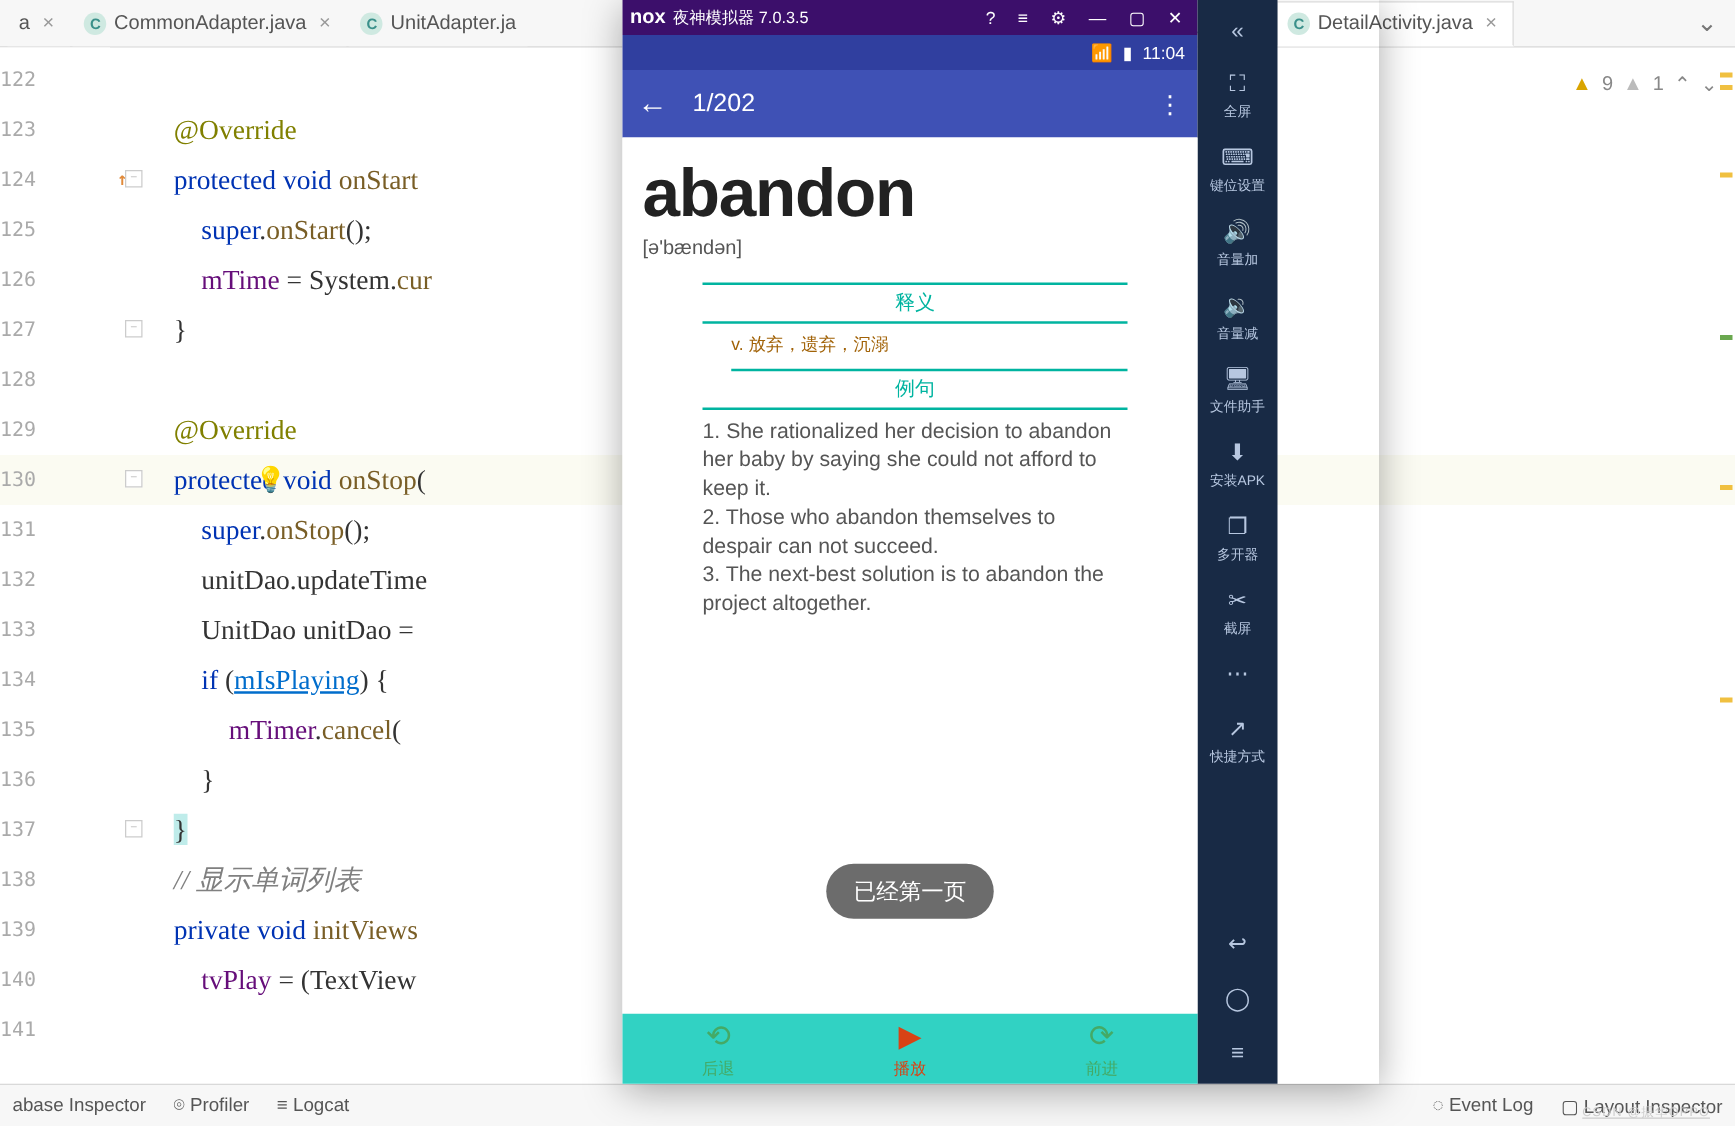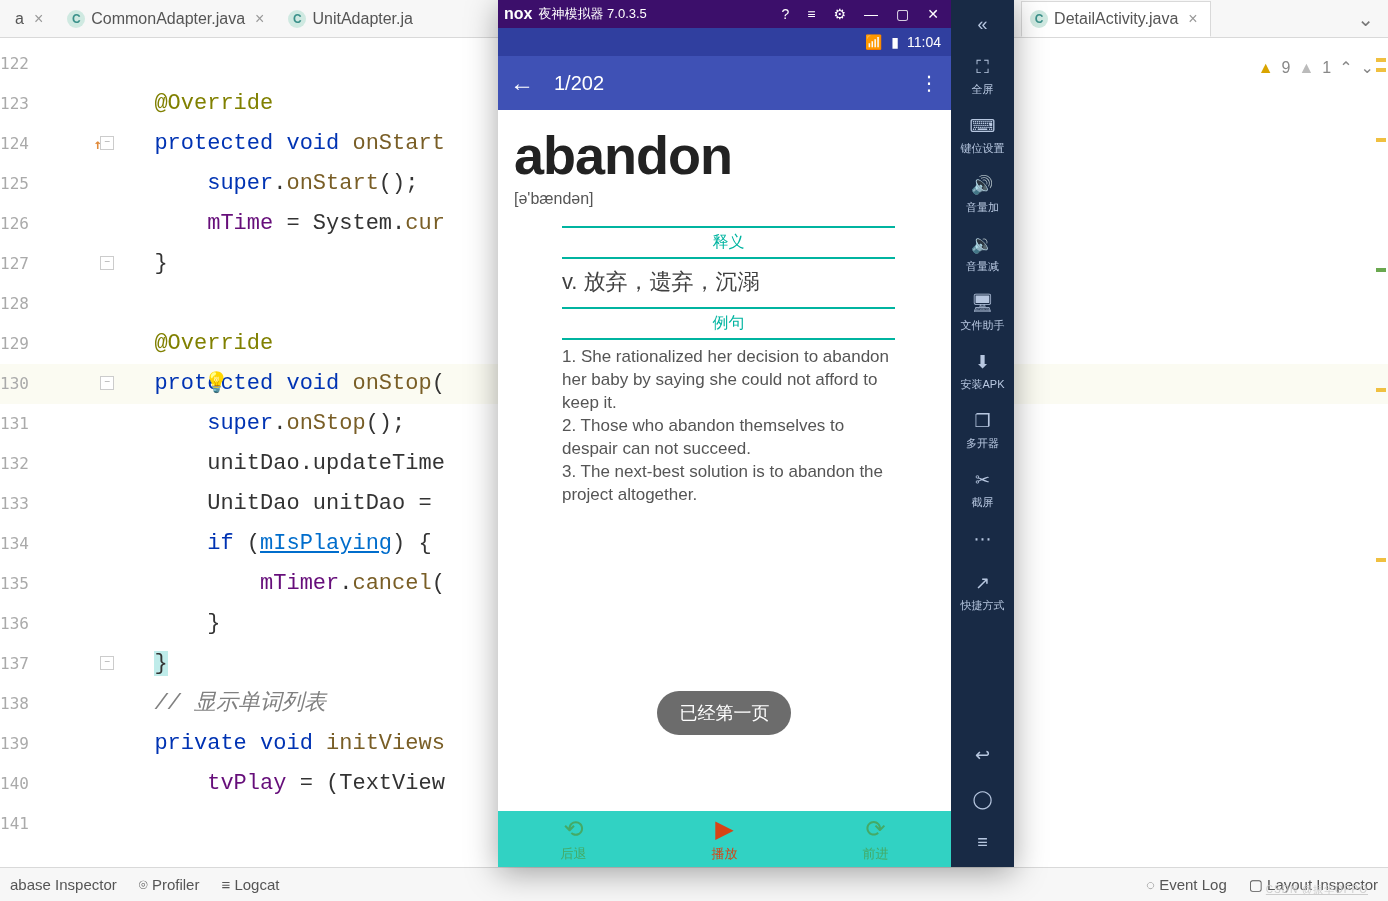--- a/index.html
+++ b/index.html
@@ -14,21 +14,21 @@
   .tabs .chev { margin-left: auto; padding: 0 14px; font-size: 20px; color: #777; }
 
   
   .editor { display: flex; height: 820px; position: relative; }
   .gutter { width: 88px; background: #fff; padding-top: 6px; font-family: Consolas, monospace; font-size: 16px; color: #aaa; }
   .gutter .ln { height: 40px; line-height: 40px; padding-right: 20px; position: relative; }
   .gutter .ln.mark::after { content: '◉'; color: #e08a3a; position: absolute; right: -4px; top: 0; font-size: 12px; }
   .gutter .ln.arrow::after { content: '↑'; color: #e08a3a; position: absolute; right: -14px; top: 0; font-size: 14px; font-weight: bold; }
   .gutter .ln.hl { background: #fbfbf2; }
   .code { flex: 1; padding-top: 6px; font-family: Consolas, "Courier New", monospace; font-size: 22px; position: relative; }
-  .line { height: 40px; line-height: 40px; white-space: pre; padding-left: 40px; position: relative; }
+  .line { height: 40px; line-height: 40px; white-space: pre; padding-left: 40px; position: relative; font-family: Liberation Serif, serif; }
   .line.hl { background: #fbfbf2; }
   .fold { position: absolute; left: 12px; top: 12px; width: 14px; height: 14px; border: 1px solid #ccc; background: #fff; font-size: 10px; display: flex; align-items: center; justify-content: center; color: #aaa; }
   .bulb { position: absolute; left: 116px; top: 0; width: 26px; height: 40px; display: flex; align-items: center; justify-content: center; color: #f0b000; font-size: 20px; }
   .kw { color: #0033b3; }
   .ann { color: #808000; }
   .fn { color: #795e26; }
   .var { color: #660e7a; }
   .str, .com { color: #808080; font-style: italic; }
   .link { color: #006dcc; text-decoration: underline; }
   .cursorbg { background: #bfecea; }
@@ -42,21 +42,21 @@
   .stripe { position: absolute; right: 0; top: 38px; width: 14px; height: 820px; }
   .mk { position: absolute; right: 2px; width: 10px; height: 4px; }
   .mk.y { background: #f0c040; }
   .mk.g { background: #6aa84f; }
 
   
   .bottombar { position: absolute; bottom: 0; left: 0; right: 0; height: 34px; border-top: 1px solid #d9d9d9; background: #f7f7f7; display: flex; align-items: center; padding: 0 10px; gap: 22px; font-size: 15px; color: #555; }
   .bottombar .right { margin-left: auto; display: flex; gap: 22px; align-items: center; }
 
   
-  .emu { position: absolute; left: 498px; top: 0; width: 516px; height: 867px; display: flex; box-shadow: 0 6px 30px rgba(0,0,0,.35); }
+  .emu { position: absolute; left: 498px; top: 0; width: 605px; height: 867px; display: flex; box-shadow: 0 6px 30px rgba(0,0,0,.35); }
   .phone { width: 460px; height: 100%; background: #fff; display: flex; flex-direction: column; }
   .sidepanel { width: 64px; height: 100%; background: #182a45; color: #b7c7e0; display: flex; flex-direction: column; align-items: center; padding-top: 6px; font-size: 11px; }
   .sidebtn { width: 100%; text-align: center; padding: 8px 0 10px; }
   .sidebtn .ic { font-size: 18px; display: block; margin-bottom: 4px; }
 
   
   .noxbar { height: 28px; background: #3c0f6b; display: flex; align-items: center; color: #fff; font-size: 13px; padding: 0 6px; gap: 6px; }
   .noxlogo { font-weight: bold; font-size: 16px; }
   .noxbar .sp { flex: 1; }
   .noxbar .ic { padding: 0 6px; font-size: 14px; }
@@ -68,21 +68,21 @@
   .apptoolbar { height: 54px; background: #3f51b5; color: #fff; display: flex; align-items: center; padding: 0 12px; font-size: 20px; }
   .apptoolbar .back { font-size: 24px; padding-right: 20px; }
   .apptoolbar .menu { margin-left: auto; font-size: 20px; }
 
   
   .wordcard { flex: 1; padding: 14px 16px 0 16px; background: #fff; overflow: hidden; }
   .word { font-size: 54px; font-weight: 800; color: #222; letter-spacing: -1px; }
   .phon { font-size: 16px; color: #555; margin-top: 4px; }
   .section { margin: 18px 40px 0 48px; }
   .sechead { color: #00b4a0; font-size: 16px; text-align: center; border-top: 2px solid #00b4a0; border-bottom: 2px solid #00b4a0; padding: 4px 0; }
-  .secbody { color: #404040; font-size: 22px; padding: 8px 0 10px; border-bottom: 2px solid #00b4a0; }
+  .secbody { color: #a16207; font-size: 14px; padding: 8px 0 10px; border-bottom: 2px solid #00b4a0; margin-left: 23px; }
   .examples { color: #555; font-size: 17px; line-height: 1.35; padding-top: 6px; }
 
   
   .toast { position: absolute; bottom: 76px; left: 50%; transform: translateX(-50%); background: #6c6c6c; color: #fff; padding: 10px 22px; border-radius: 28px; font-size: 18px; }
 
   
   .botnav { height: 56px; background: #31d2c3; display: flex; align-items: center; justify-content: space-around; color: #485; position: relative; }
   .botbtn { text-align: center; font-size: 13px; }
   .botbtn .ic { display: block; font-size: 24px; margin-bottom: 2px; }
   .botbtn.play { color: #d84315; }

